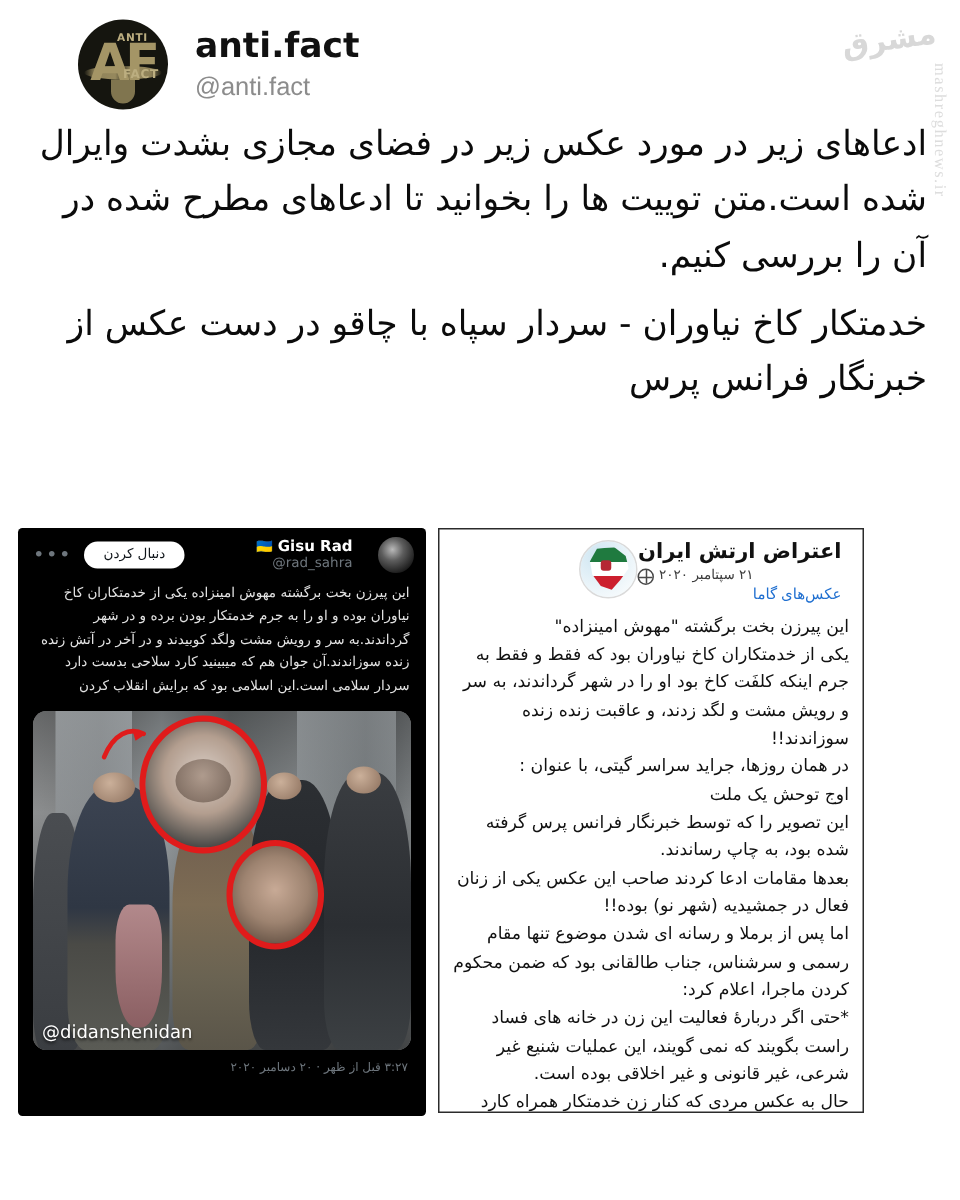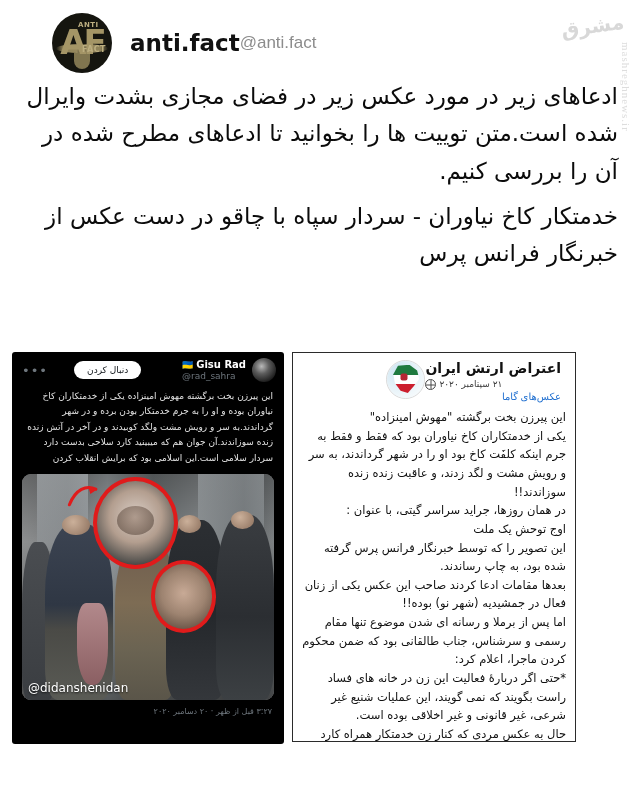--- a/index.html
+++ b/index.html
@@ -116,21 +116,21 @@
     bottom: 19px;
     right: 6px;
     font-size: 8px;
     color: #bcae80;
     font-weight: bold;
     letter-spacing: .5px;
   }
   .account-names {
     margin-left: 18px;
     display: flex;
-    flex-direction: row;
+    flex-direction: column;
     justify-content: center;
   }
   .account-title {
     font-size: 23px;
     font-weight: bold;
     color: #111111;
     line-height: 1.15;
     font-family: "DejaVu Sans", sans-serif;
   }
   .account-handle {
@@ -192,35 +192,36 @@
     letter-spacing: 1px;
     line-height: 1;
     flex: 0 0 auto;
   }
   .follow-btn {
     background: #ffffff;
     color: #0f1419;
     border-radius: 14px;
     font-size: 9px;
     padding: 4px 13px;
-    margin-left: 26px;
+    margin-left: 8px;
     font-family: "DejaVu Sans", sans-serif;
     direction: rtl;
     white-space: nowrap;
     flex: 0 0 auto;
   }
   .td-spacer { flex: 1 1 auto; }
   .td-user {
     display: flex;
     align-items: center;
     direction: ltr;
     flex: 0 0 auto;
   }
   .td-user-txt {
-    margin-right: 6px;
+    text-align: right;
+    margin-right: 17px;
     line-height: 1.15;
   }
   .td-name {
     color: #ffffff;
     font-size: 10px;
     font-weight: bold;
     white-space: nowrap;
   }
   .td-flag { font-size: 9px; margin-right: 3px; }
   .td-handle {

